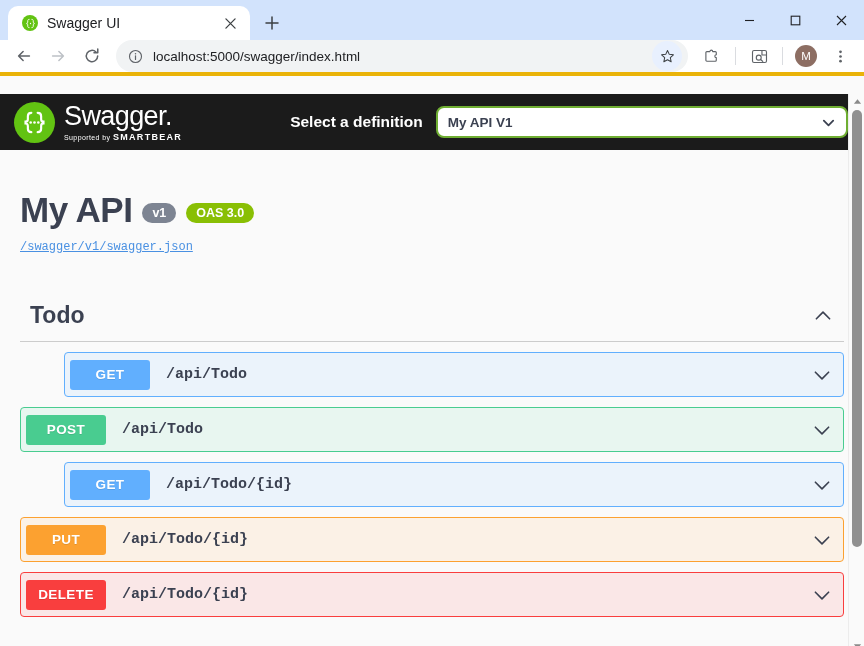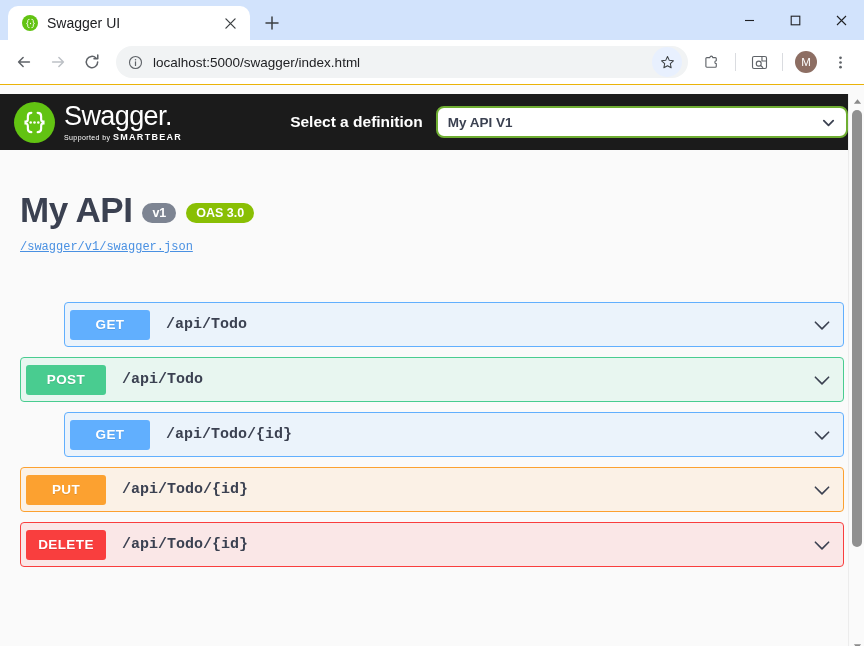--- a/index.html
+++ b/index.html
@@ -50,23 +50,23 @@
     position: absolute; right: 0; top: 0;
     height: 40px; display: flex;
   }
   .wc {
     width: 46px; height: 40px;
     display: flex; align-items: center; justify-content: center;
     color: #202124;
   }
 
   .toolbar {
-    height: 45px; background: #ffffff;
+    height: 36px; background: #ffffff;
     display: flex; align-items: center; padding: 0 8px;
-    gap: 2px; border-bottom: 1px solid #eab308;
+    gap: 2px; border-bottom: 4px solid #eab308;
   }
   .tb-btn {
     width: 32px; height: 32px; border-radius: 50%;
     display: flex; align-items: center; justify-content: center;
     color: #5f6368; flex: 0 0 auto;
   }
   .tb-btn.disabled { color: #bdc1c6; }
   .omnibox {
     flex: 1; height: 32px; background: #f1f3f4;
     border-radius: 16px; display: flex; align-items: center;
@@ -365,20 +365,28 @@
     <div class="info-block">
       <div class="api-title-row">
         <span class="api-title">My API</span>
         <span class="badge-ver">v1</span>
         <span class="badge-oas">OAS 3.0</span>
       </div>
       <a class="api-link" href="#">/swagger/v1/swagger.json</a>
     </div>
 
     <div class="tag-section">
+      <div class="tag-head">
+        <span class="tag-name">Todo</span>
+        <span class="tag-toggle">
+          <svg width="22" height="22" viewBox="0 0 20 20">
+            <path d="M4 12.5 L10 6.5 L16 12.5" fill="none" stroke="currentColor" stroke-width="1.5" stroke-linecap="round" stroke-linejoin="round"></path>
+          </svg>
+        </span>
+      </div>
 
       <div class="ops">
 
         <div class="op get">
           <span class="op-verb">GET</span>
           <span class="op-path">/api/Todo</span>
           <span class="op-chev">
             <svg width="22" height="22" viewBox="0 0 20 20">
               <path d="M4 7.5 L10 13.5 L16 7.5" fill="none" stroke="currentColor" stroke-width="1.5" stroke-linecap="round" stroke-linejoin="round"></path>
             </svg>

